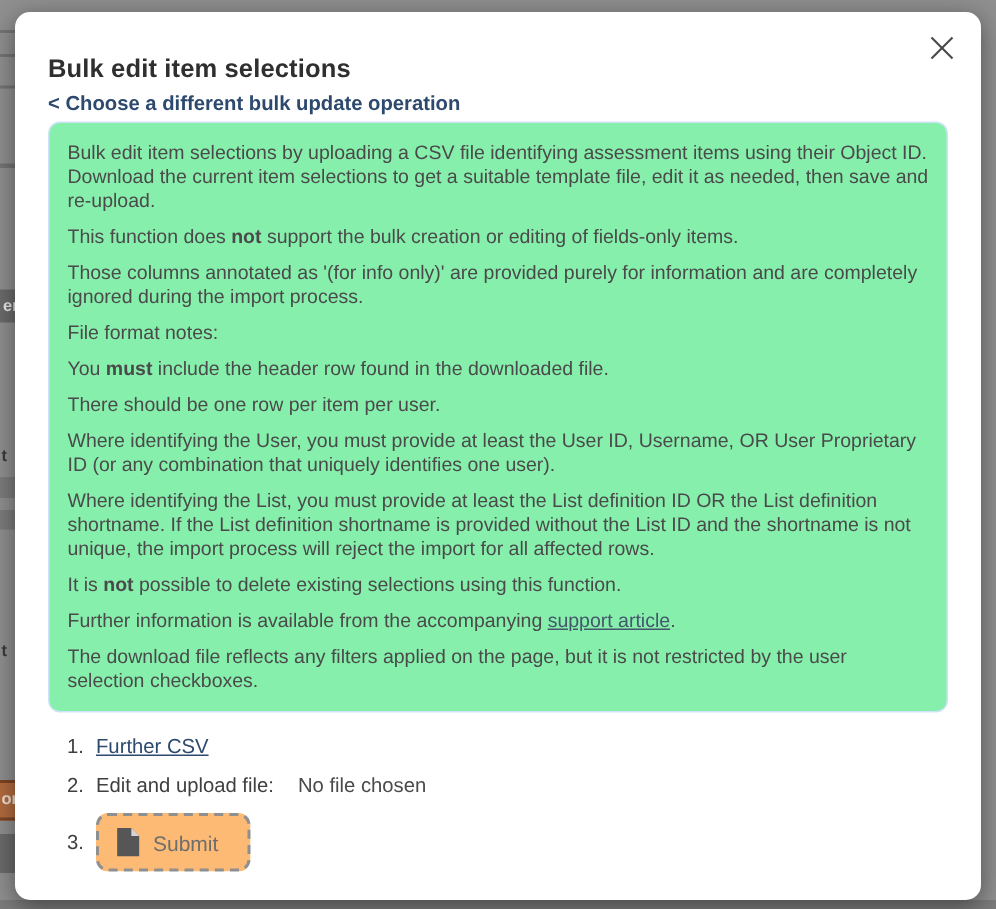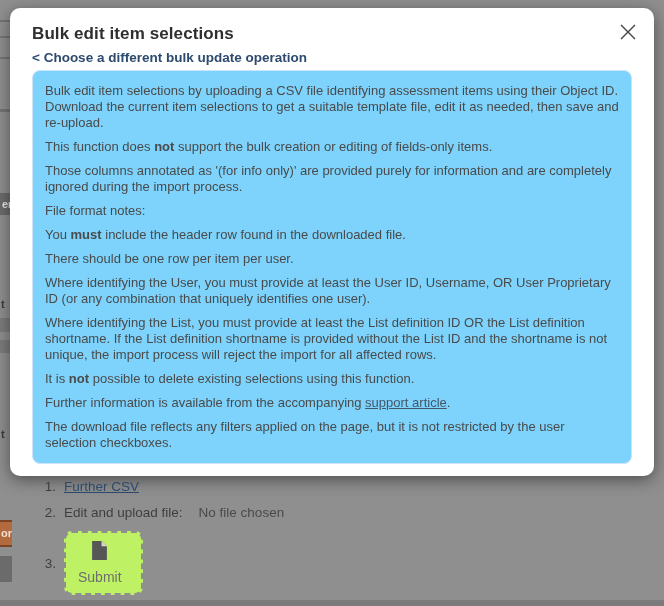--- a/index.html
+++ b/index.html
@@ -15,37 +15,37 @@
   .frag-line { background: #747474; }
   .frag-band { background: #7c7c7c; }
   .frag-dark { background: #6b6b6b; color: #e9e9e9; font-size: 11px; font-weight: bold; line-height: 22px; padding-left: 2px; }
   .frag-text { color: #3a3a3a; font-size: 11px; font-weight: bold; line-height: 14px; padding-left: 1px; background: transparent; }
   .frag-orange { background: #b26b3f; border-top: 2px solid #7d4423; border-bottom: 2px solid #7d4423; color: #f2dfd2; font-size: 11px; font-weight: bold; line-height: 22px; padding-left: 1px; }
   .bottom-strip { position: absolute; left: 0; top: 600px; width: 664px; height: 6px; background: #7b7b7b; }
 
   
   .modal {
     position: absolute; z-index: 10;
-    left: 10px; top: 8px; width: 644px; height: 468px;
+    left: 10px; top: 8px; width: 644px; height: 592px;
     background: #ffffff; border-radius: 10px;
     box-shadow: 0 4px 16px rgba(0,0,0,0.45);
-    padding: 16px 22px;
+    padding: 28px 22px;
   }
   .modal-title { font-size: 17px; font-weight: bold; color: #2f2f2f; margin-bottom: 4px; letter-spacing: 0.1px; }
   .close-btn {
     position: absolute; top: 13px; right: 15px; width: 22px; height: 22px;
     background: none; border: none; cursor: pointer; padding: 2px;
   }
   .back-link {
     display: inline-block; font-size: 13.5px; font-weight: bold;
     color: #2d4a6e; margin-bottom: 5px; cursor: pointer;
   }
   
   .info-box {
-    background: #7dd3fc; border: 1px solid #cde3f8; border-radius: 8px;
+    background: #86efac; border: 1px solid #cde3f8; border-radius: 8px;
     padding: 12px 12px; width: 600px;
   }
   .info-p { font-size: 13px; line-height: 16px; color: #4a4a4a; margin-bottom: 8px; }
   .info-p:last-child { margin-bottom: 0; }
   .info-p .b { font-weight: bold; }
   .inline-link { text-decoration: underline; cursor: pointer; color: #44576b; text-align: right; }
 
   
   .steps { margin-top: 15px; }
   .step-row { display: flex; align-items: center; margin-bottom: 11px; font-size: 13.5px; color: #3f3f3f; }
@@ -53,24 +53,23 @@
   .download-link { color: #2d4a6e; text-decoration: underline; cursor: pointer; font-size: 13.5px; }
   .upload-label { margin-right: 7px; text-align: center; }
   .file-btn {
     background: #f0f0f0; border: 1px solid #8a8a8a; border-radius: 3px;
     padding: 3px 11px; font-size: 13px; color: #222222; cursor: pointer;
     font-family: "Liberation Sans", sans-serif;
   }
   .file-status { margin-left: 9px; color: #4a4a4a; }
   .submit-btn {
     display: inline-flex; align-items: center; gap: 9px;
-    border: 2px dashed #8f8f8f; border-radius: 8px; background: #bef264;
+    border: 2px dashed #8f8f8f; border-radius: 8px; background: #fdba74;
     padding: 8px 19px 8px 12px; color: #6e6e6e; font-size: 14px; cursor: pointer;
     font-family: "Liberation Sans", sans-serif;
-    flex-direction: column;
   }
 </style>
 </head>
 <body>
 
 <div class="backdrop">
   <div class="frag frag-line" style="top:20px;height:2px;"></div>
   <div class="frag frag-line" style="top:36px;height:2px;"></div>
   <div class="frag frag-line" style="top:57px;height:2px;"></div>
   <div class="frag frag-line" style="top:109px;height:3px;"></div>

